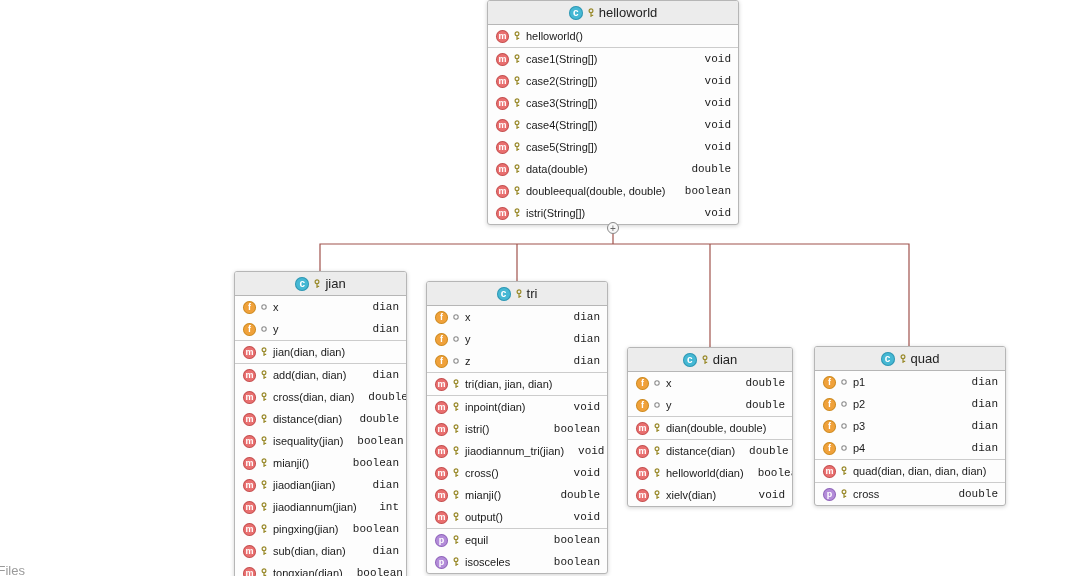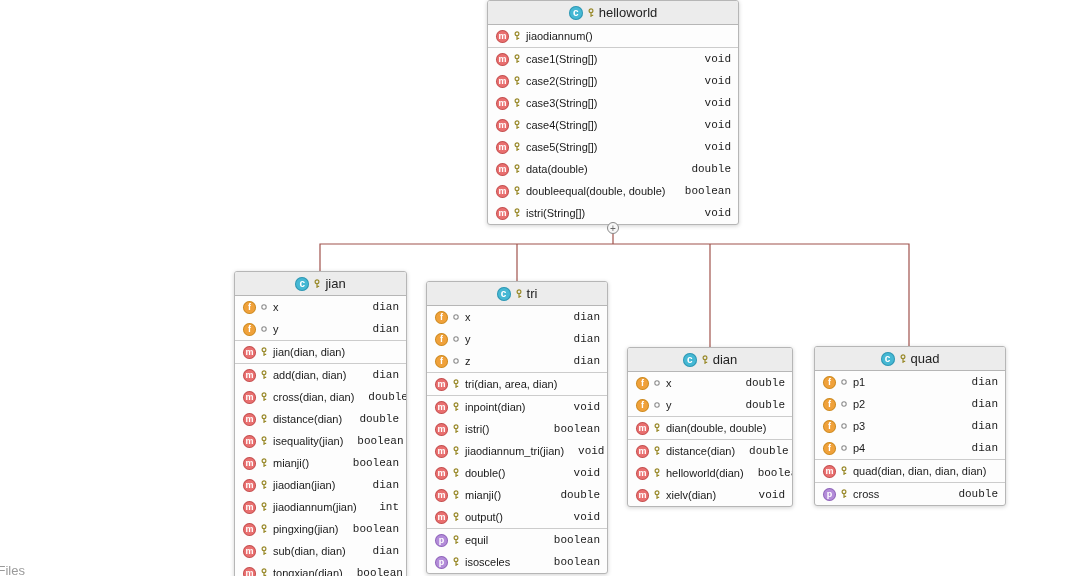--- a/index.html
+++ b/index.html
@@ -130,21 +130,21 @@
         </div>
         <div class="class-section">
           <div class="member-row">
             <span class="badge badge-method">m</span>
             <span class="mod-icon">
               <svg width="8" height="10" viewBox="0 0 8 10">
                 <circle cx="4" cy="2.8" r="1.9" fill="none" stroke="#9a8b2d" stroke-width="1.2"></circle>
                 <path d="M4 4.7 V9 M4 7.4 H6.2" fill="none" stroke="#9a8b2d" stroke-width="1.2"></path>
               </svg>
             </span>
-            <span class="member-label">jiaodiannum()</span>
+            <span class="member-label">helloworld()</span>
             <span class="member-type"></span>
           </div>
         </div>
         <div class="class-section">
           <div class="member-row">
             <span class="badge badge-method">m</span>
             <span class="mod-icon">
               <svg width="8" height="10" viewBox="0 0 8 10">
                 <circle cx="4" cy="2.8" r="1.9" fill="none" stroke="#9a8b2d" stroke-width="1.2"></circle>
                 <path d="M4 4.7 V9 M4 7.4 H6.2" fill="none" stroke="#9a8b2d" stroke-width="1.2"></path>
@@ -436,21 +436,21 @@
         </div>
         <div class="class-section">
           <div class="member-row">
             <span class="badge badge-method">m</span>
             <span class="mod-icon">
               <svg width="8" height="10" viewBox="0 0 8 10">
                 <circle cx="4" cy="2.8" r="1.9" fill="none" stroke="#9a8b2d" stroke-width="1.2"></circle>
                 <path d="M4 4.7 V9 M4 7.4 H6.2" fill="none" stroke="#9a8b2d" stroke-width="1.2"></path>
               </svg>
             </span>
-            <span class="member-label">tri(dian, area, dian)</span>
+            <span class="member-label">tri(dian, jian, dian)</span>
             <span class="member-type"></span>
           </div>
         </div>
         <div class="class-section">
           <div class="member-row">
             <span class="badge badge-method">m</span>
             <span class="mod-icon">
               <svg width="8" height="10" viewBox="0 0 8 10">
                 <circle cx="4" cy="2.8" r="1.9" fill="none" stroke="#9a8b2d" stroke-width="1.2"></circle>
                 <path d="M4 4.7 V9 M4 7.4 H6.2" fill="none" stroke="#9a8b2d" stroke-width="1.2"></path>
@@ -482,21 +482,21 @@
             <span class="member-type">void</span>
           </div>
           <div class="member-row">
             <span class="badge badge-method">m</span>
             <span class="mod-icon">
               <svg width="8" height="10" viewBox="0 0 8 10">
                 <circle cx="4" cy="2.8" r="1.9" fill="none" stroke="#9a8b2d" stroke-width="1.2"></circle>
                 <path d="M4 4.7 V9 M4 7.4 H6.2" fill="none" stroke="#9a8b2d" stroke-width="1.2"></path>
               </svg>
             </span>
-            <span class="member-label">double()</span>
+            <span class="member-label">cross()</span>
             <span class="member-type">void</span>
           </div>
           <div class="member-row">
             <span class="badge badge-method">m</span>
             <span class="mod-icon">
               <svg width="8" height="10" viewBox="0 0 8 10">
                 <circle cx="4" cy="2.8" r="1.9" fill="none" stroke="#9a8b2d" stroke-width="1.2"></circle>
                 <path d="M4 4.7 V9 M4 7.4 H6.2" fill="none" stroke="#9a8b2d" stroke-width="1.2"></path>
               </svg>
             </span>

